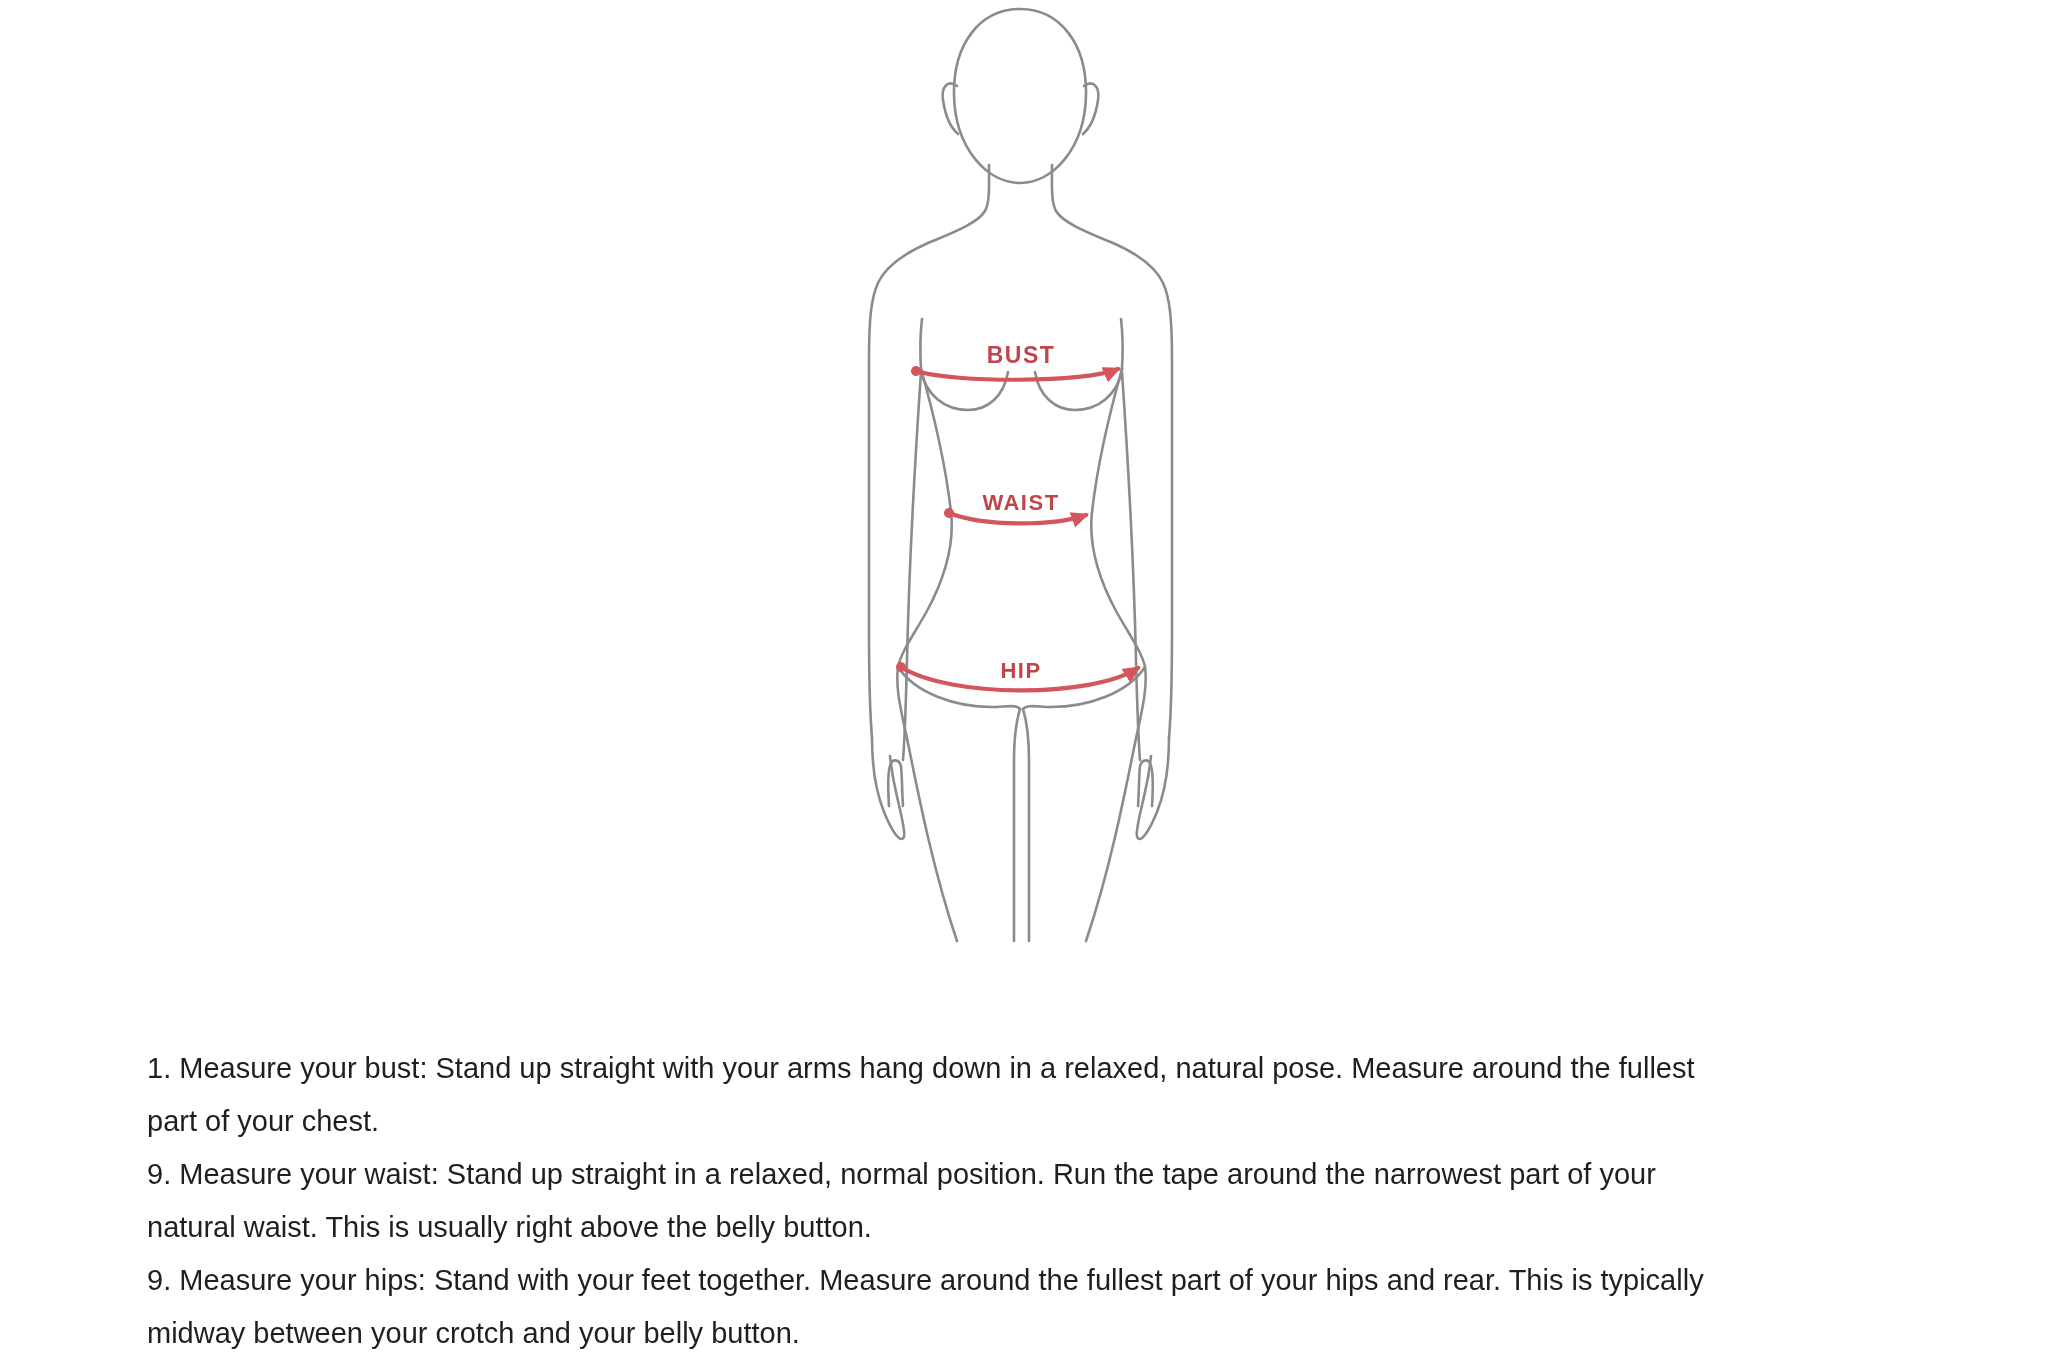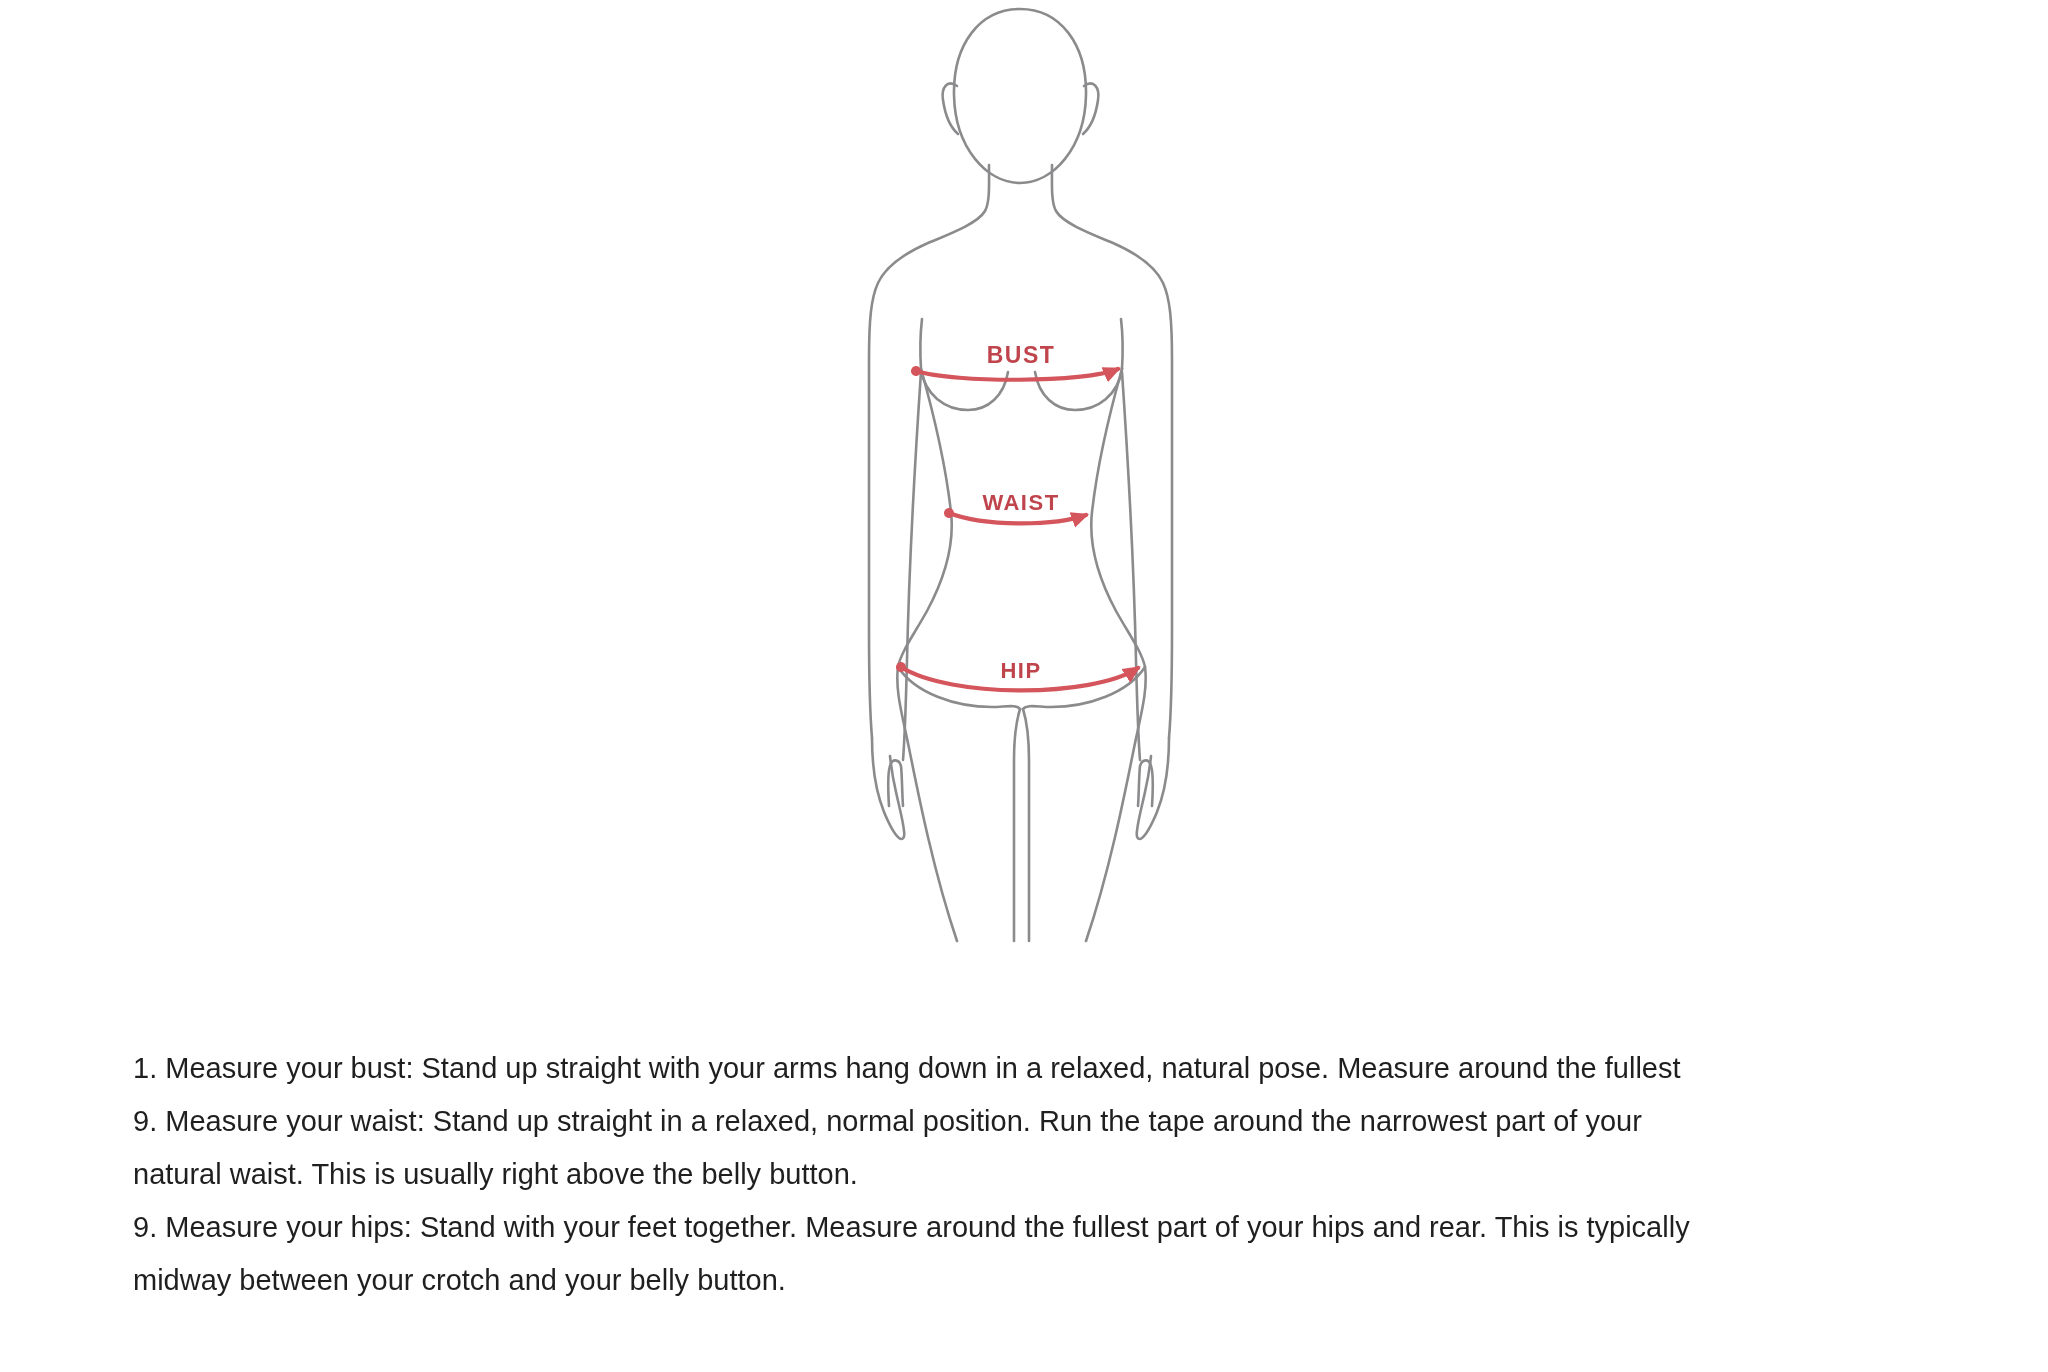--- a/index.html
+++ b/index.html
@@ -40,21 +40,21 @@
   .lbl-hip{font-size:22px;}
   .instructions{
     position:absolute;
     left:133px;top:1042px;
     width:1840px;
     color:#1f1f1f;
     font-size:29px;
     line-height:53px;
     letter-spacing:0;
   }
-  .instr-line{white-space:nowrap;}
+  .instr-line{white-space:nowrap;margin-left:14px;}
 </style>
 </head>
 <body>
 
 <div class="figure-wrap">
   <svg viewBox="645 0 530 970">
     <defs>
       <marker id="arrowhead" viewBox="0 0 10 10" refX="7.5" refY="5" markerWidth="4.6" markerHeight="4.6" orient="auto-start-reverse">
         <path d="M0,0.8 L9.2,5 L0,9.2 Z" fill="#d5555c"></path>
       </marker>
@@ -99,17 +99,18 @@
     <path class="measure-arc" marker-start="url(#dot)" marker-end="url(#arrowhead)" d="M 901 667 C 950 698 1092 698 1138 668"></path>
 
     <text class="measure-label lbl-bust" x="1021" y="363" text-anchor="middle">BUST</text>
     <text class="measure-label lbl-waist" x="1021" y="510" text-anchor="middle">WAIST</text>
     <text class="measure-label lbl-hip" x="1021" y="678" text-anchor="middle">HIP</text>
   </svg>
 </div>
 
 <div class="instructions">
   <div class="instr-line">1. Measure your bust: Stand up straight with your arms hang down in a relaxed, natural pose. Measure around the fullest</div>
+  <div class="instr-line">part of your chest.</div>
   <div class="instr-line">9. Measure your waist: Stand up straight in a relaxed, normal position. Run the tape around the narrowest part of your</div>
   <div class="instr-line">natural waist. This is usually right above the belly button.</div>
   <div class="instr-line">9. Measure your hips: Stand with your feet together. Measure around the fullest part of your hips and rear. This is typically</div>
   <div class="instr-line">midway between your crotch and your belly button.</div>
 </div>
 
 </body></html>

